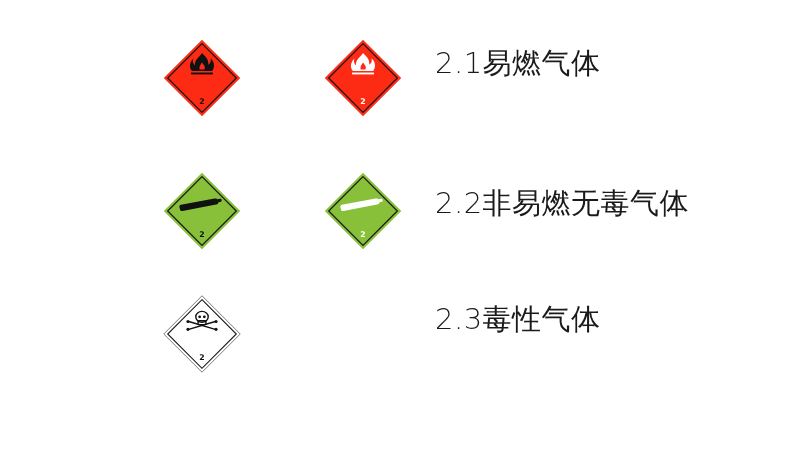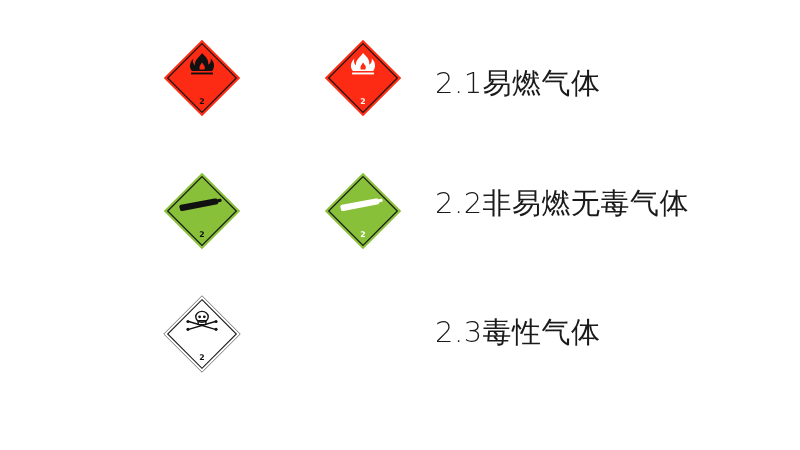--- a/index.html
+++ b/index.html
@@ -38,21 +38,21 @@
     <polygon points="50,1 99,50 50,99 1,50" fill="#fe2b14"></polygon>
     <polygon points="50,6 94,50 50,94 6,50" fill="none" stroke="#1a1a1a" stroke-width="1.6"></polygon>
     <g fill="#ffffff">
       <path d="M50,18 C46,24 40,27 41,34 C38,31 38,28 39,25 C34,30 33,36 37,41 L63,41 C67,36 66,29 61,25 C62,29 60,32 58,33 C59,26 54,22 50,18 Z M50,30 C48,33 46,35 47,39 L53,39 C55,35 52,33 50,30 Z" fill-rule="evenodd"></path>
       <rect x="36" y="43" width="28" height="2.4"></rect>
     </g>
     <text x="50" y="83" text-anchor="middle" font-size="10" font-family="DejaVu Sans, sans-serif" font-weight="bold" fill="#ffffff">2</text>
   </svg>
 </div>
 
-<div class="label" style="top:64px;">2.1易燃气体</div>
+<div class="label" style="top:44px;">2.1易燃气体</div>
 
 <div class="diamond" style="left:163px; top:172px;">
   <svg viewBox="0 0 100 100">
     <polygon points="50,1 99,50 50,99 1,50" fill="#88c03a"></polygon>
     <polygon points="50,6 94,50 50,94 6,50" fill="none" stroke="#1a1a1a" stroke-width="1.6"></polygon>
     <g fill="#111">
       <path d="M23,42 L66,34 C68,33.6 70,34 70.5,36 L71,38 C71.4,40 70,41.4 68,41.8 L25,50 C23.5,50.3 22,49.4 21.8,48 L21,45 C20.8,43.6 21.6,42.3 23,42 Z"></path>
       <rect x="70" y="34.5" width="5" height="4" rx="1" transform="rotate(-10 72 36)"></rect>
     </g>
     <text x="50" y="83" text-anchor="middle" font-size="10" font-family="DejaVu Sans, sans-serif" font-weight="bold" fill="#111">2</text>
@@ -86,13 +86,13 @@
       <line x1="33" y1="44" x2="67" y2="34"></line>
       <circle cx="32" cy="34" r="2" fill="#111" stroke="none"></circle>
       <circle cx="68" cy="34" r="2" fill="#111" stroke="none"></circle>
       <circle cx="32" cy="44" r="2" fill="#111" stroke="none"></circle>
       <circle cx="68" cy="44" r="2" fill="#111" stroke="none"></circle>
     </g>
     <text x="50" y="83" text-anchor="middle" font-size="10" font-family="DejaVu Sans, sans-serif" font-weight="bold" fill="#111">2</text>
   </svg>
 </div>
 
-<div class="label" style="top:313px;">2.3毒性气体</div>
+<div class="label" style="top:300px;">2.3毒性气体</div>
 
 </body></html>

